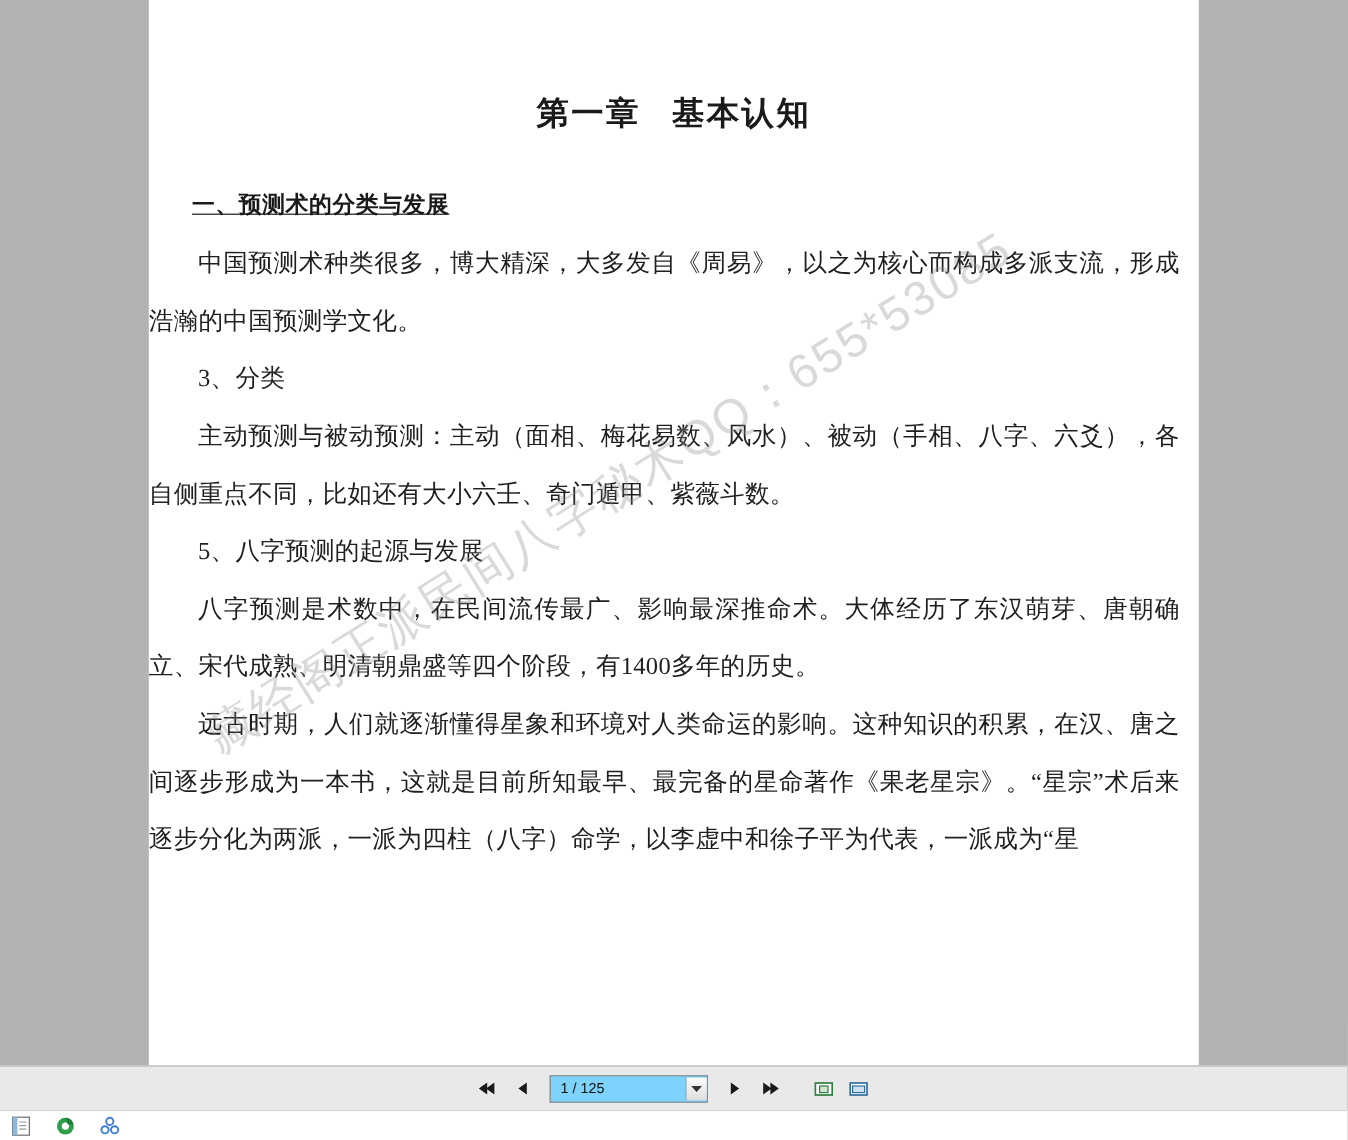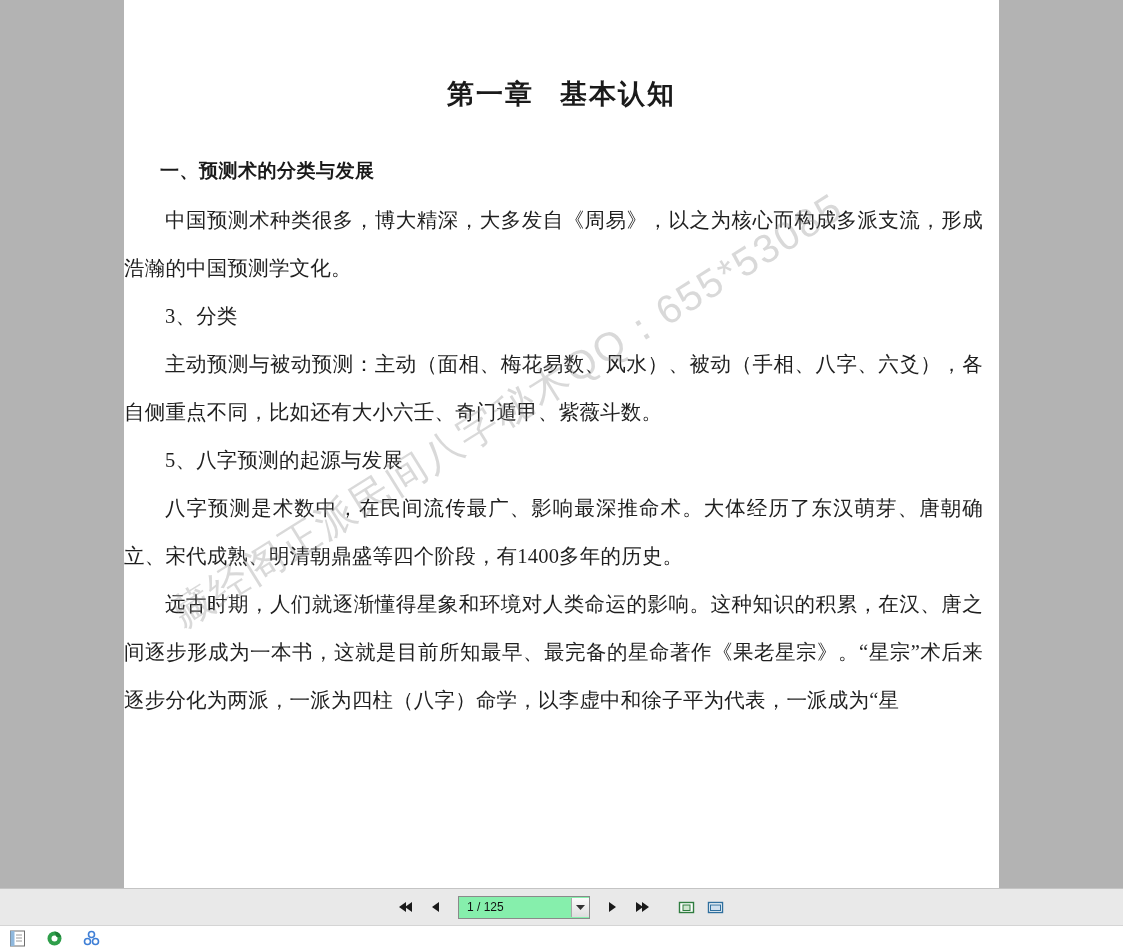--- a/index.html
+++ b/index.html
@@ -60,20 +60,21 @@
     display: inline-block;
     width: 26px;
   }
   .heading2 {
     font-size: 19px;
     font-weight: bold;
     color: #1a1a1a;
     margin: 0;
     padding: 46px 0 0 36px;
     letter-spacing: 0.5px;
+    text-decoration: underline;
   }
   p.para {
     font-size: 20.5px;
     line-height: 48px;
     color: #1f1f1f;
     margin: 0;
     text-align: justify;
     text-justify: inter-ideograph;
     text-indent: 2em;
     letter-spacing: 0.2px;
@@ -128,21 +129,21 @@
     justify-content: center;
     background: transparent;
     border: none;
     cursor: pointer;
     padding: 0;
   }
   .tb-btn svg { display: block; }
   .pagebox {
     width: 130px;
     height: 21px;
-    background: #86efac;
+    background: #7dd3fc;
     border: 1px solid #8a8a8a;
     display: flex;
     align-items: center;
     position: relative;
     font-family: "Liberation Sans", sans-serif;
     font-size: 12px;
     color: #111;
     margin: 0 4px;
   }
   .pagebox .pagelabel {

